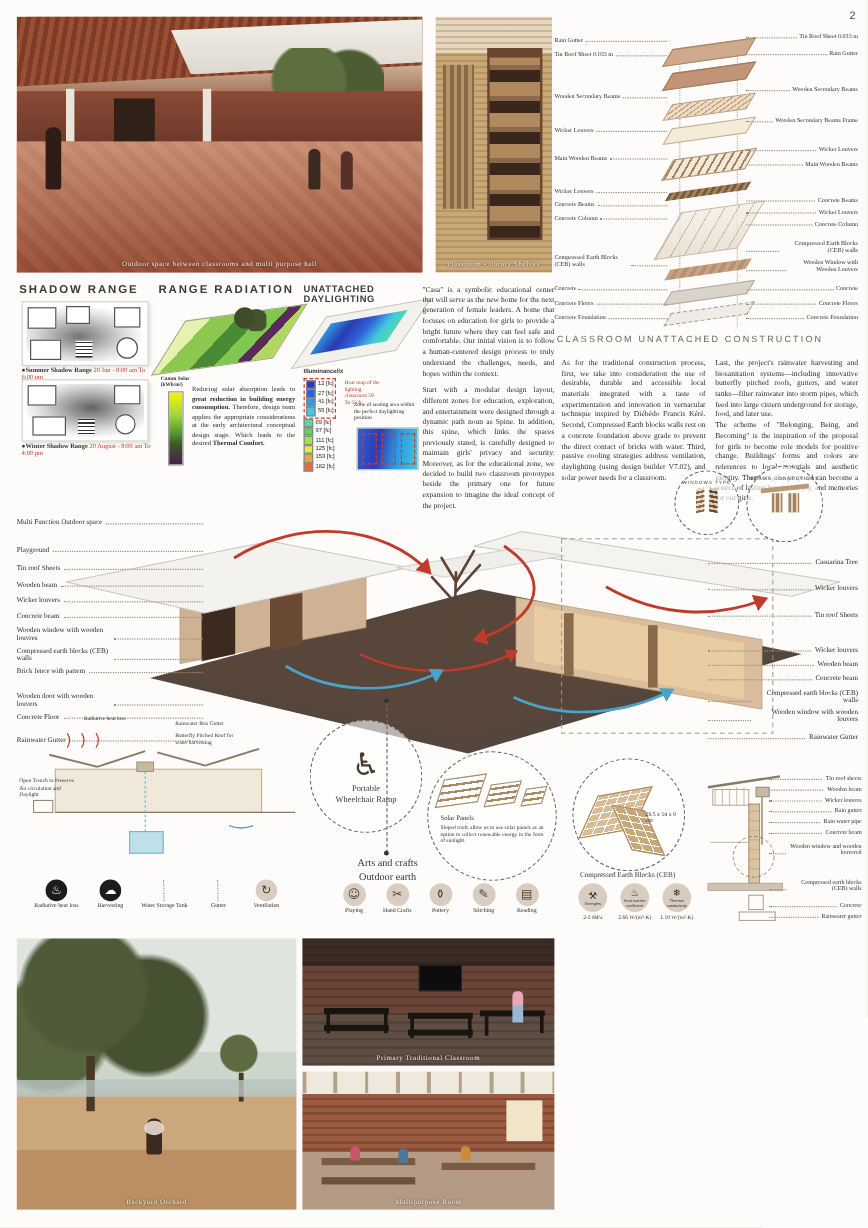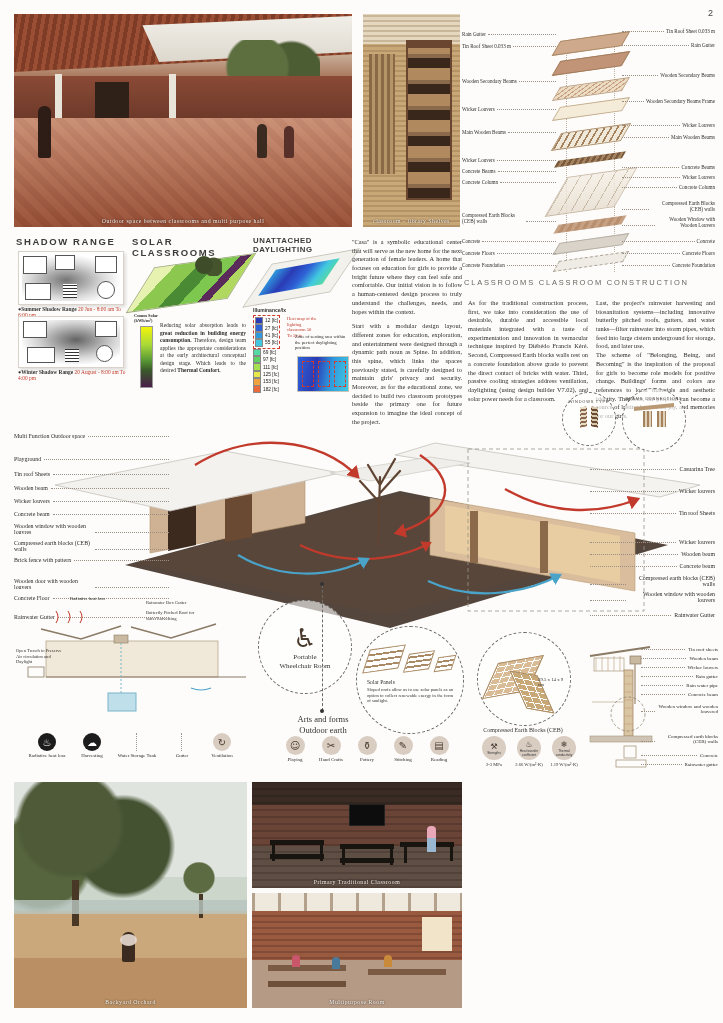--- a/index.html
+++ b/index.html
@@ -184,21 +184,21 @@
       </div>
     <div class="xr" style="top:234px">
         <i></i>
         <span>Concrete Floors</span>
       </div>
     <div class="xr" style="top:246px">
         <i></i>
         <span>Concrete Foundation</span>
       </div>
 
-    <div class="cap abs" style="left:2px;top:262px;width:250px;">CLASSROOMS CLASSROOM CONSTRUCTION</div>
+    <div class="cap abs" style="left:2px;top:262px;width:250px;">CLASSROOM UNATTACHED CONSTRUCTION</div>
   </div>
 
   <div class="abs" style="left:16px;top:236px;width:112px;height:156px;">
     <div class="ttl">SHADOW RANGE</div>
     <div class="abs" style="left:2px;top:15px;width:104px;height:52px;background:#fff;border:1px solid #d8d2c8;box-shadow:2px 2px 3px rgba(0,0,0,.12);">
       <div class="abs" style="inset:3px;background:radial-gradient(ellipse at 45% 55%,rgba(70,70,70,.75),rgba(130,130,130,.3) 48%,transparent 72%);"></div>
       <div class="abs" style="left:4px;top:4px;width:22px;height:16px;background:#fff;border:.5px solid #555;"></div>
       <div class="abs" style="left:36px;top:3px;width:18px;height:13px;background:#fff;border:.5px solid #555;"></div>
       <div class="abs" style="right:6px;top:4px;width:20px;height:15px;background:#fff;border:.5px solid #555;"></div>
       <div class="abs" style="left:6px;bottom:4px;width:24px;height:15px;background:#fff;border:.5px solid #555;"></div>
@@ -217,21 +217,21 @@
       <div class="abs" style="right:10px;bottom:5px;width:15px;height:15px;background:#fff;border:.5px solid #555;border-radius:50%;"></div>
       <div class="abs" style="left:46px;bottom:5px;width:14px;height:13px;background:repeating-linear-gradient(0deg,#333 0 1px,#fff 1px 3px);"></div>
     </div>
     <div class="abs" style="left:2px;top:133px;font-size:5.4px;font-weight:700;">
       <span>●Winter Shadow Range</span>
       <span style="color:#c23a2b;font-weight:400;">20 August - 8:00 am To 4:00 pm</span>
     </div>
   </div>
 
   <div class="abs" style="left:132px;top:236px;width:116px;height:156px;">
-    <div class="ttl">SOLAR CLASSROOMS</div>
+    <div class="ttl">RANGE RADIATION</div>
     <div class="abs" style="left:2px;top:16px;width:112px;height:58px;">
       <div class="abs" style="left:6px;top:8px;width:100px;height:44px;transform:skew(-32deg,-8deg);background:linear-gradient(110deg,#e8f2b0 0 18%,#8cc850 18% 40%,#4a8a34 40% 58%,#7ec850 58% 74%,#5a2a5a 74% 84%,#b0d860 84%);border:.5px solid #9aa87a;"></div>
       <div class="abs" style="left:58px;top:2px;width:30px;height:22px;background:radial-gradient(circle at 40% 50%,#3e4c2a 0 40%,transparent 44%),radial-gradient(circle at 72% 60%,#46542e 0 36%,transparent 40%);"></div>
     </div>
     <div class="abs" style="left:2px;top:78px;width:40px;font-size:4.4px;font-weight:700;line-height:1.1;">Cumm Solar (kWh/m²)</div>
     <div class="abs" style="left:8px;top:90px;width:11px;height:60px;background:linear-gradient(#f2f50a,#a8d838 30%,#5a9a34 55%,#3a5a2a 72%,#4a1f4a 100%);border:.5px solid #999;"></div>
     <div class="abs body-txt" style="left:28px;top:86px;width:86px;font-size:5.5px;">
       <span>Reducing solar absorption leads to </span><b>great reduction in building energy consumption.</b><span> Therefore, design team applies the appropriate considerations at the early architectural conceptual design stage. Which leads to the desired </span><b>Thermal Comfort.</b>
     </div>
   </div>
@@ -473,28 +473,28 @@
     <div style="height:18px;border-left:1px dotted #999;width:1px;margin:0 auto;"></div>
     <div class="iconlbl">Gutter</div>
   </div>
   <div class="abs" style="left:200px;top:733px;width:44px;text-align:center;">
     <div class="iconcirc" style="width:18px;height:18px;background:#d9cdc2;color:#4a3a2c;font-size:10px;margin:0 auto;">↻</div>
     <div class="iconlbl">Ventilation</div>
   </div>
 
   <div class="dcirc" style="left:258px;top:600px;width:92px;height:92px;display:flex;flex-direction:column;align-items:center;justify-content:center;">
     <div style="font-family:'DejaVu Sans',sans-serif;font-size:26px;color:#4a3a2c;">♿</div>
-    <div style="font-size:7px;text-align:center;width:55px;line-height:1.25;">Portable Wheelchair Room</div>
+    <div style="font-size:7px;text-align:center;width:55px;line-height:1.25;">Portable Wheelchair Ramp</div>
   </div>
 
   <div class="abs" style="left:322px;top:585px;height:126px;border-left:1px dashed #6a6a66;"></div>
   <div class="abs" style="left:320px;top:582px;width:4px;height:4px;background:#333;border-radius:50%;"></div>
   <div class="abs" style="left:320px;top:709px;width:4px;height:4px;background:#333;border-radius:50%;"></div>
   <div class="abs" style="left:278px;top:714px;width:90px;text-align:center;font-size:8.5px;line-height:1.3;">
-    <div>Arts and forms</div>
+    <div>Arts and crafts</div>
     <div>Outdoor earth</div>
   </div>
 
   <div class="dcirc" style="left:356px;top:626px;width:106px;height:106px;">
     <div style="display:flex;gap:4px;justify-content:center;margin-top:20px;align-items:flex-end;">
       <div style="width:34px;height:22px;background:repeating-linear-gradient(0deg,#fff 0 4px,#a98a64 4px 6px);border:1px solid #a98a64;transform:skew(-18deg,-8deg);"></div>
       <div style="width:24px;height:17px;background:repeating-linear-gradient(0deg,#fff 0 3px,#a98a64 3px 5px);border:1px solid #a98a64;transform:skew(-18deg,-8deg);"></div>
       <div style="width:16px;height:13px;background:repeating-linear-gradient(0deg,#fff 0 3px,#a98a64 3px 5px);border:1px solid #a98a64;transform:skew(-18deg,-8deg);"></div>
     </div>
     <div style="font-size:5.6px;margin:8px 10px 0;">Solar Panels</div>

